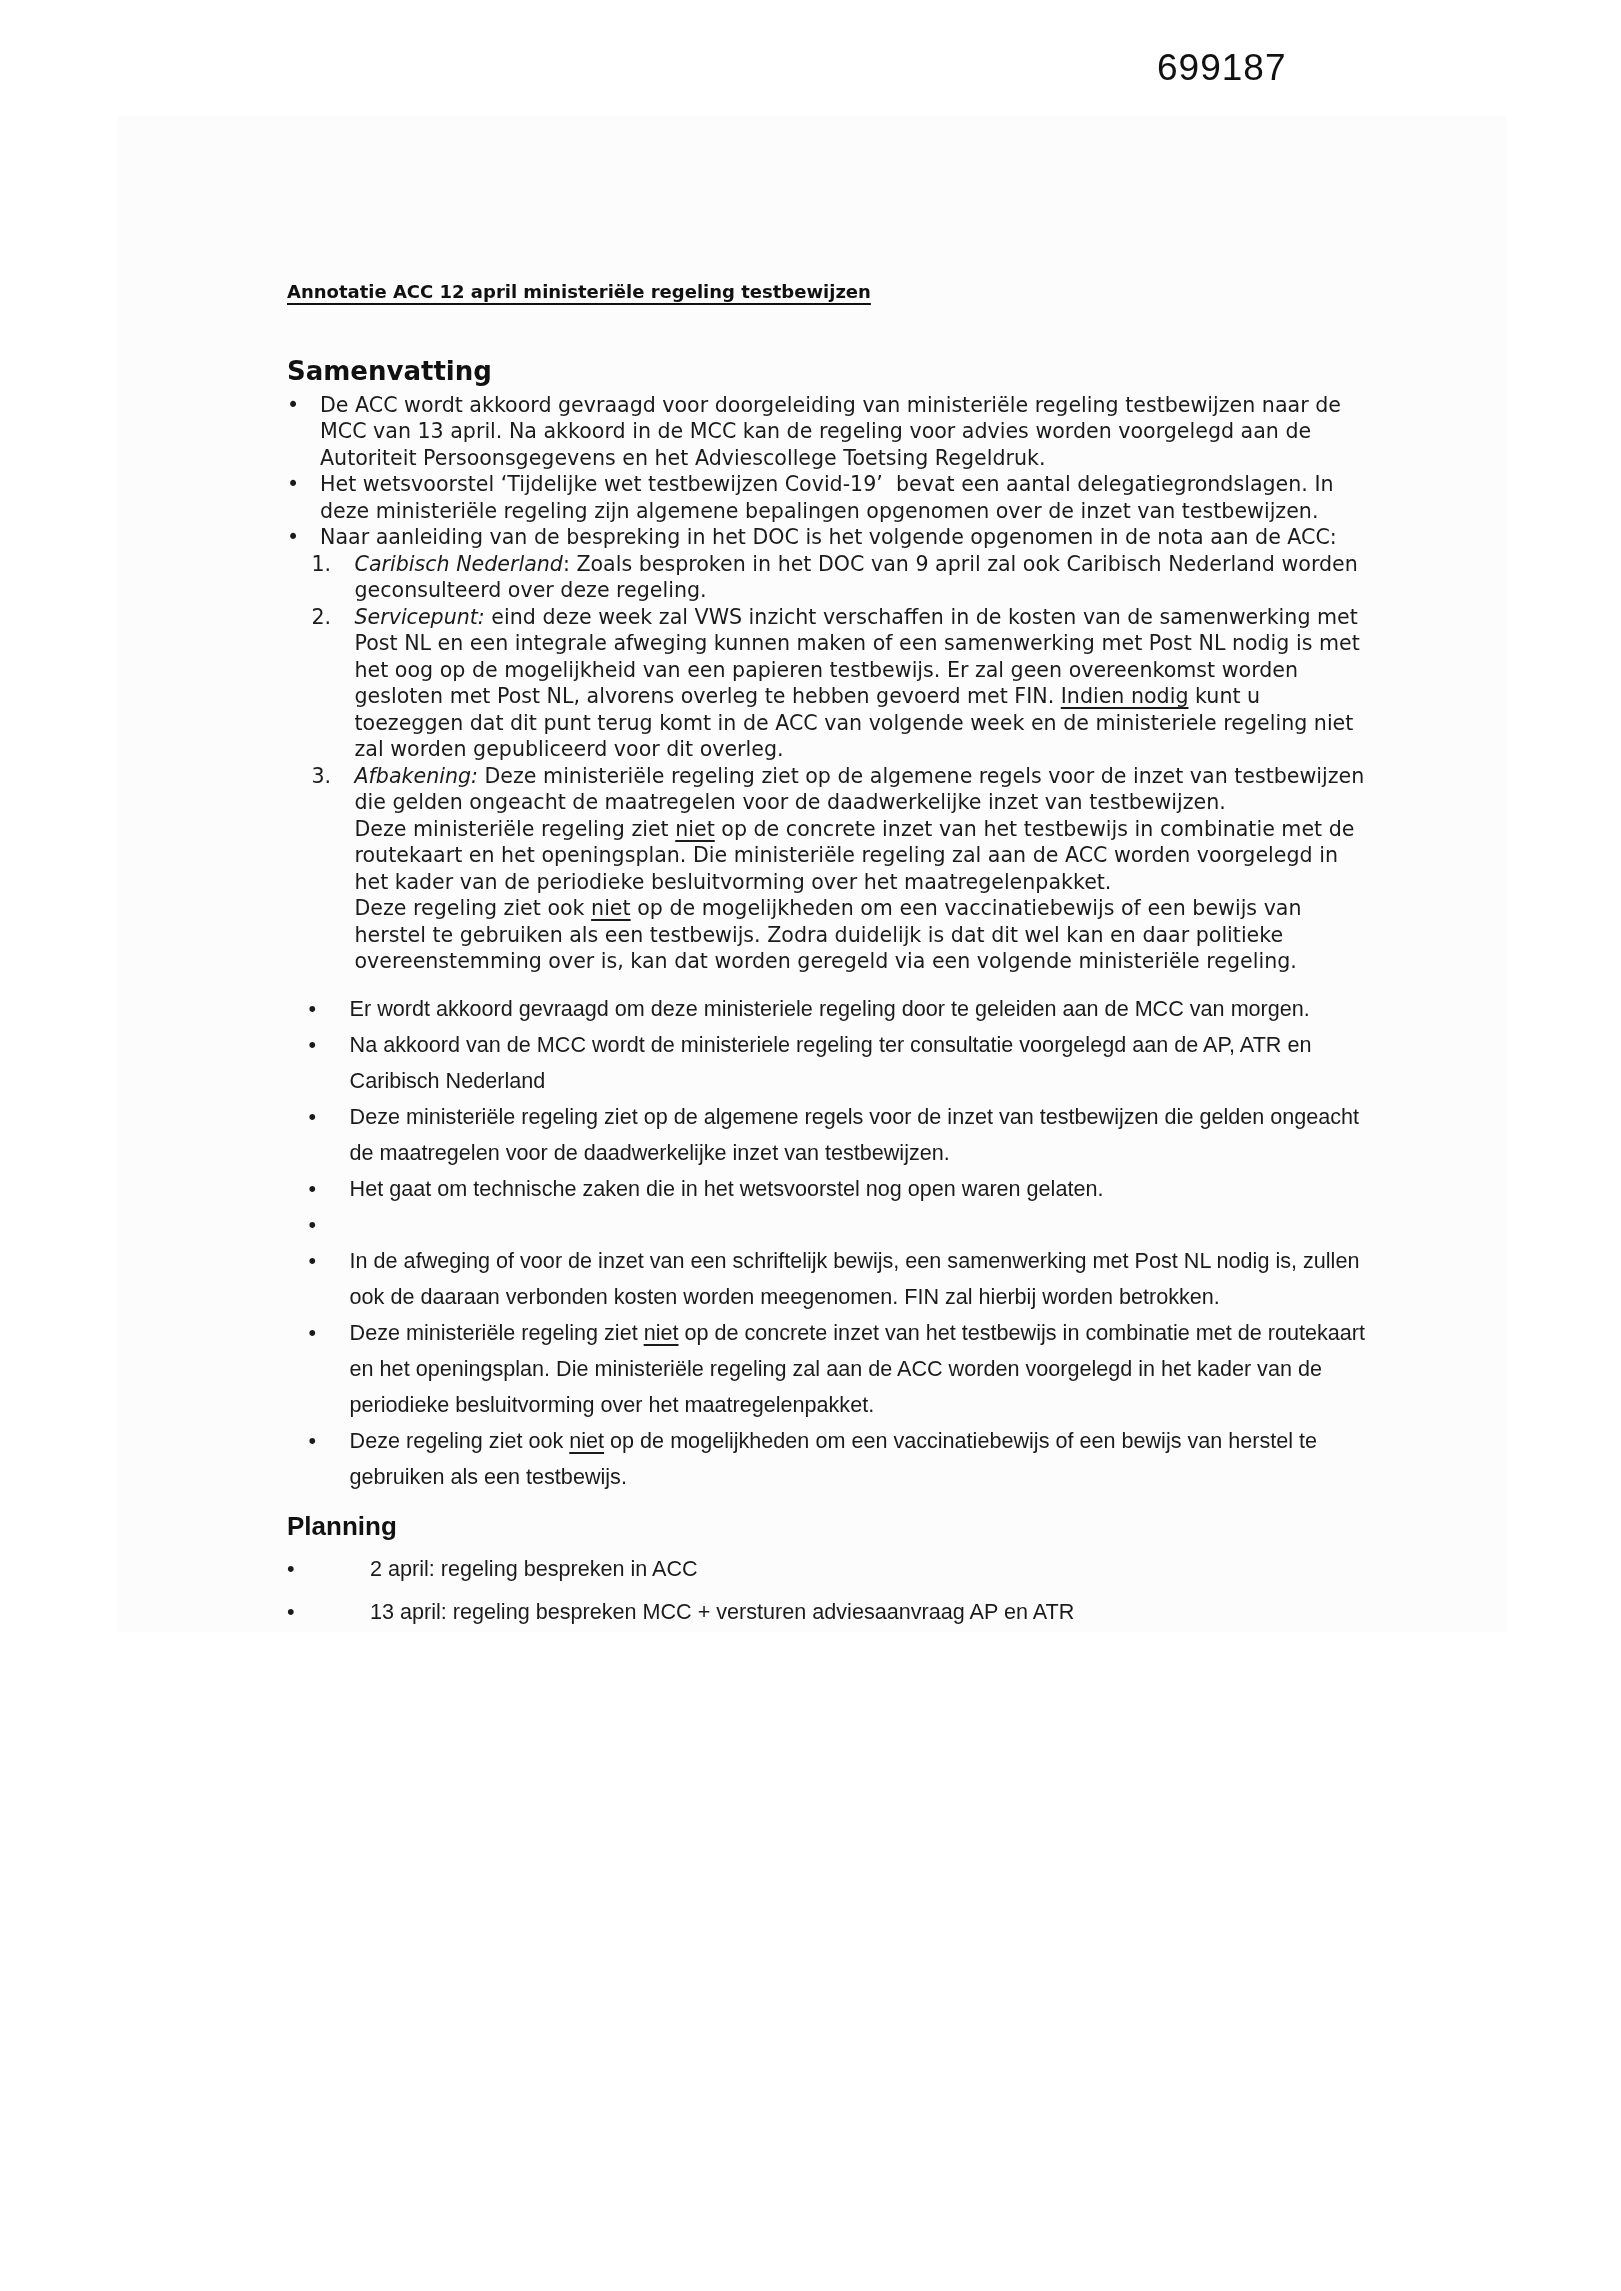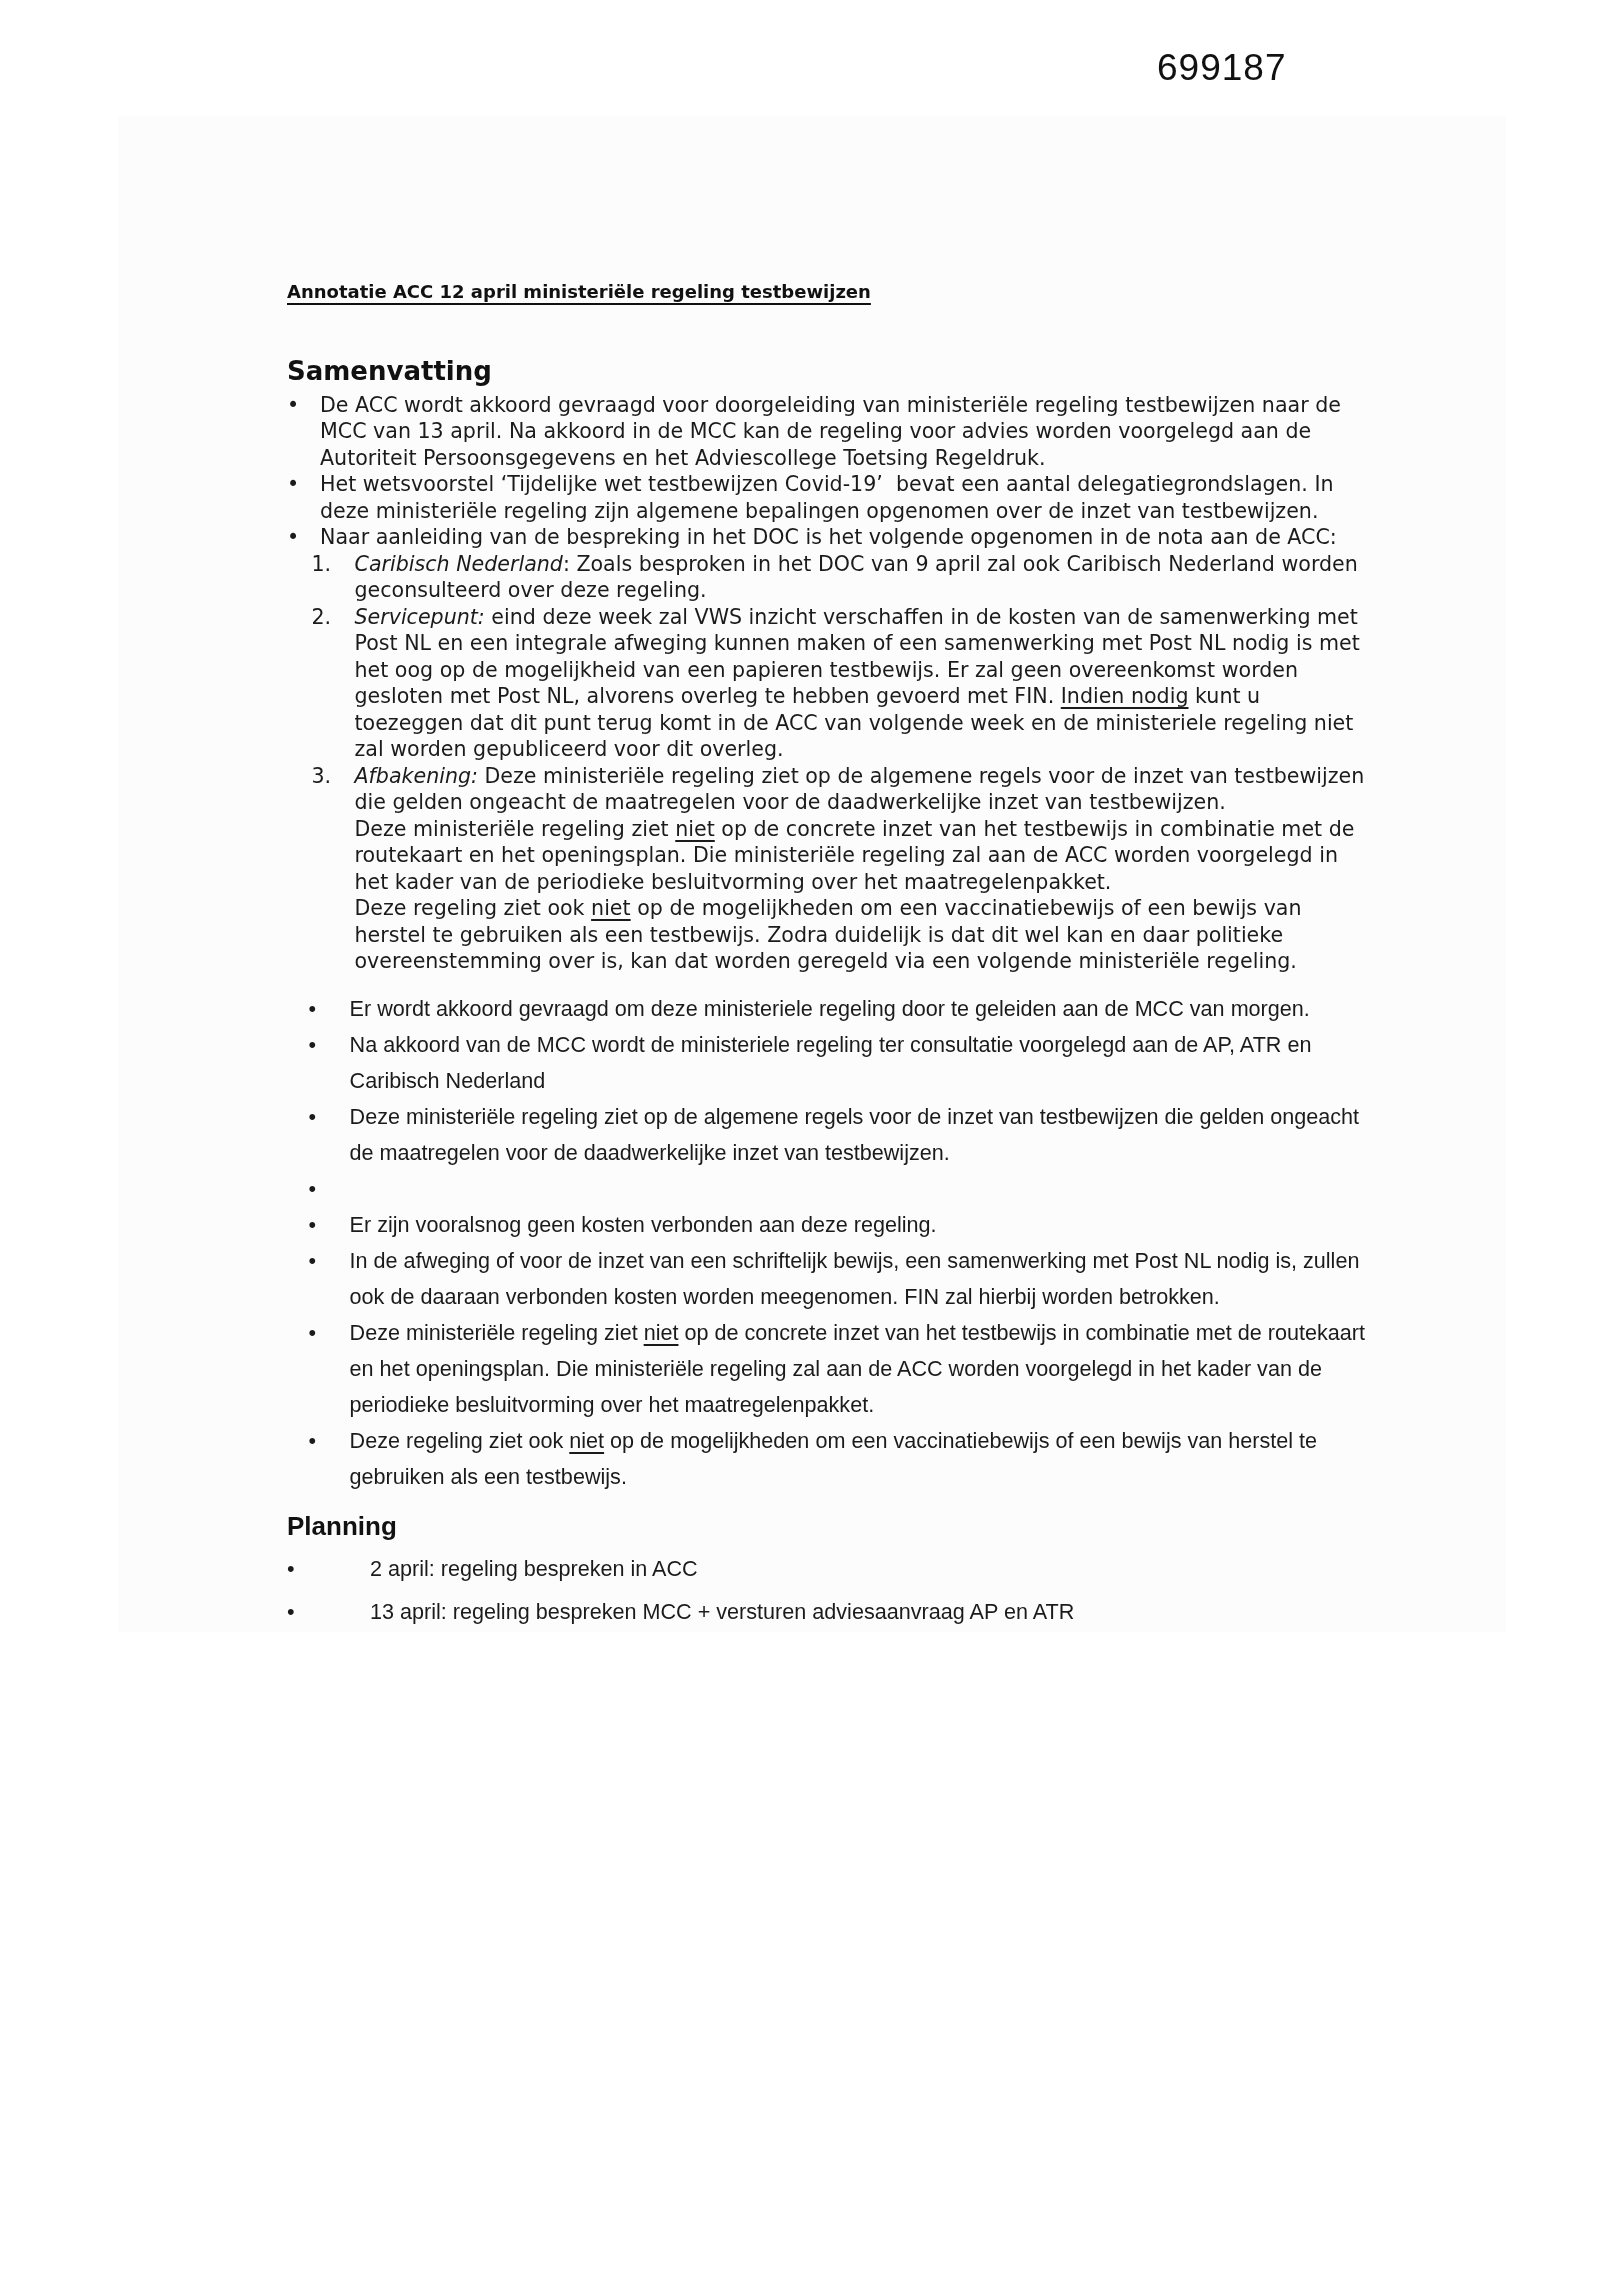--- a/index.html
+++ b/index.html
@@ -107,24 +107,24 @@
         <div class="adv-item">
           <span class="marker">•</span>
           <div class="txt"><span>Na akkoord van de MCC wordt de ministeriele regeling ter consultatie voorgelegd aan de AP, ATR en Caribisch Nederland</span></div>
         </div>
         <div class="adv-item">
           <span class="marker">•</span>
           <div class="txt"><span>Deze ministeriële regeling ziet op de algemene regels voor de inzet van testbewijzen die gelden ongeacht de maatregelen voor de daadwerkelijke inzet van testbewijzen.</span></div>
         </div>
         <div class="adv-item">
           <span class="marker">•</span>
+          <div class="txt"><span>Het gaat om technische zaken die in het wetsvoorstel nog open waren gelaten.</span></div>
         </div>
         <div class="adv-item">
           <span class="marker">•</span>
-          <div class="txt"><span>Er zijn vooralsnog geen kosten verbonden aan deze regeling.</span></div>
         </div>
       </div>
     <div class="adv-list" id="advies-list-2">
         <div class="adv-item">
           <span class="marker">•</span>
           <div class="txt"><span>In de afweging of voor de inzet van een schriftelijk bewijs, een samenwerking met Post NL nodig is, zullen ook de daaraan verbonden kosten worden meegenomen. FIN zal hierbij worden betrokken.</span></div>
         </div>
         <div class="adv-item">
           <span class="marker">•</span>
           <div class="txt"><span>Deze ministeriële regeling ziet </span><span class="u">niet</span><span> op de concrete inzet van het testbewijs in combinatie met de routekaart en het openingsplan. Die ministeriële regeling zal aan de ACC worden voorgelegd in het kader van de periodieke besluitvorming over het maatregelenpakket.</span></div>

